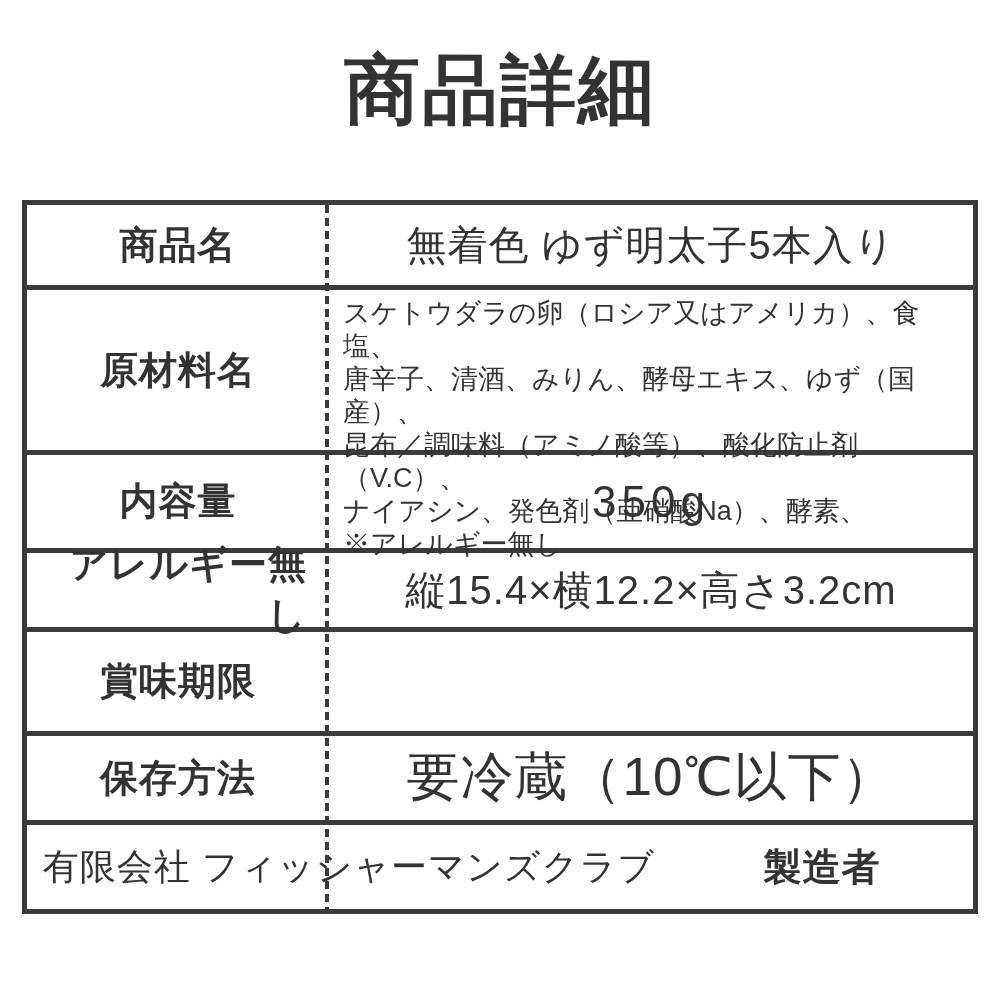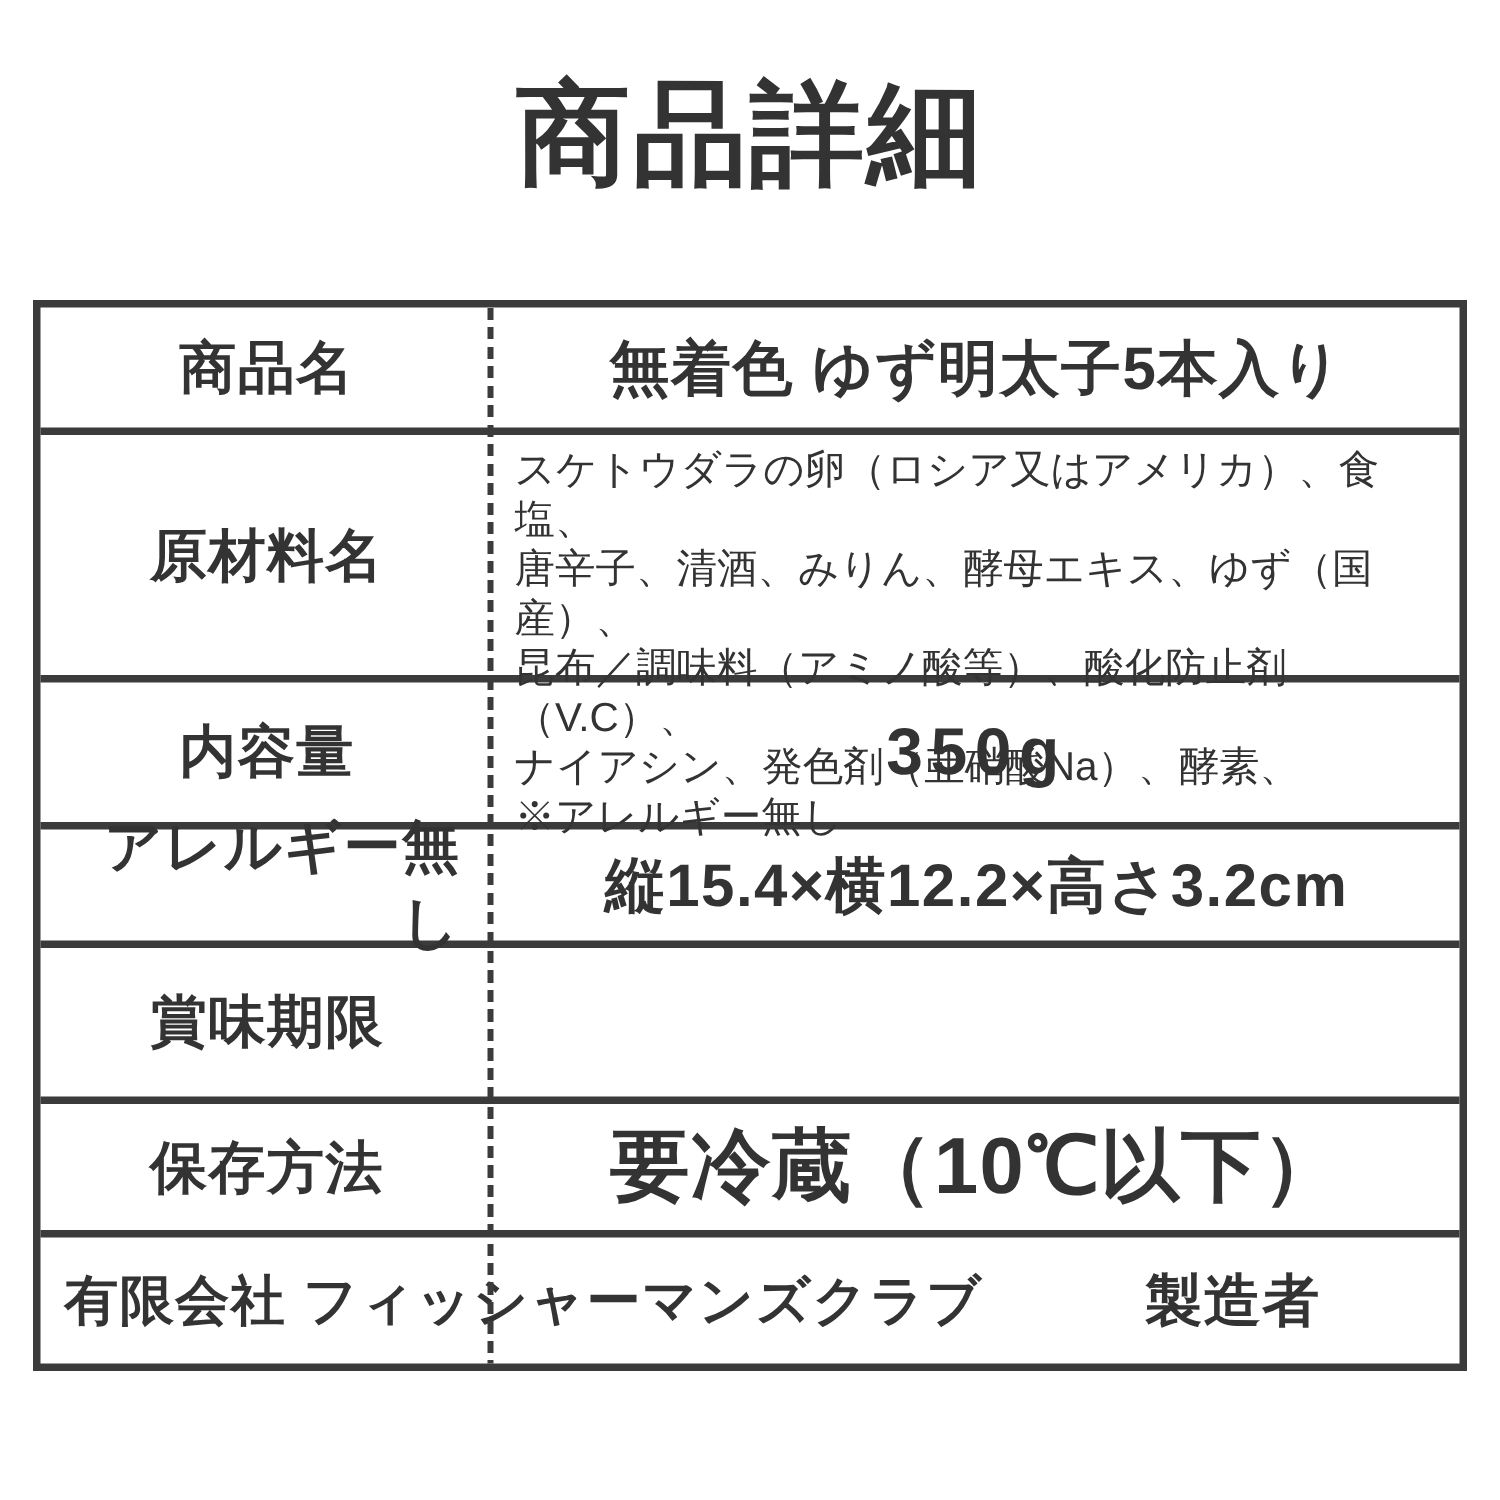--- a/index.html
+++ b/index.html
@@ -54,21 +54,21 @@
     text-align:right;
     font-size:38px;
     font-weight:900;
     letter-spacing:1px;
     padding:0 22px;
   }
   .cell.value{
     flex:1;
     justify-content:center;
     text-align:right;
-    font-weight:700;
+    font-weight:400;
   }
   .row-product-name{ height:80px; }
   .row-ingredients{ height:165px; }
   .row-net-weight{ height:98px; }
   .row-case-size{ height:79px; }
   .row-shelf-life{ height:104px; }
   .row-storage{ height:89px; }
   .row-manufacturer{ height:89px; }
 
   .row-product-name .value{ font-size:40px; letter-spacing:1px; }

